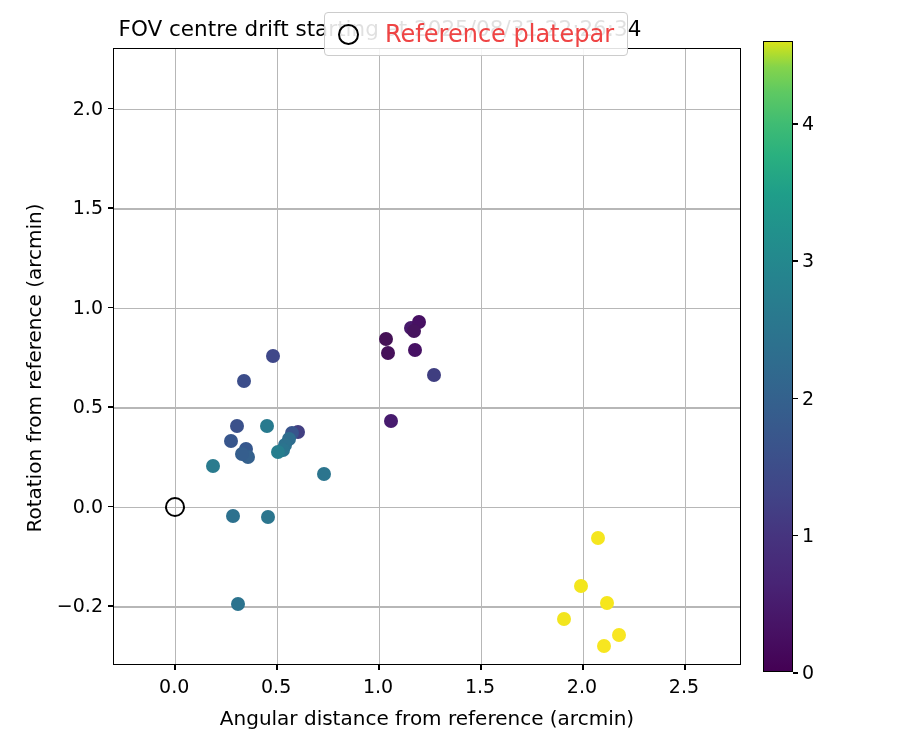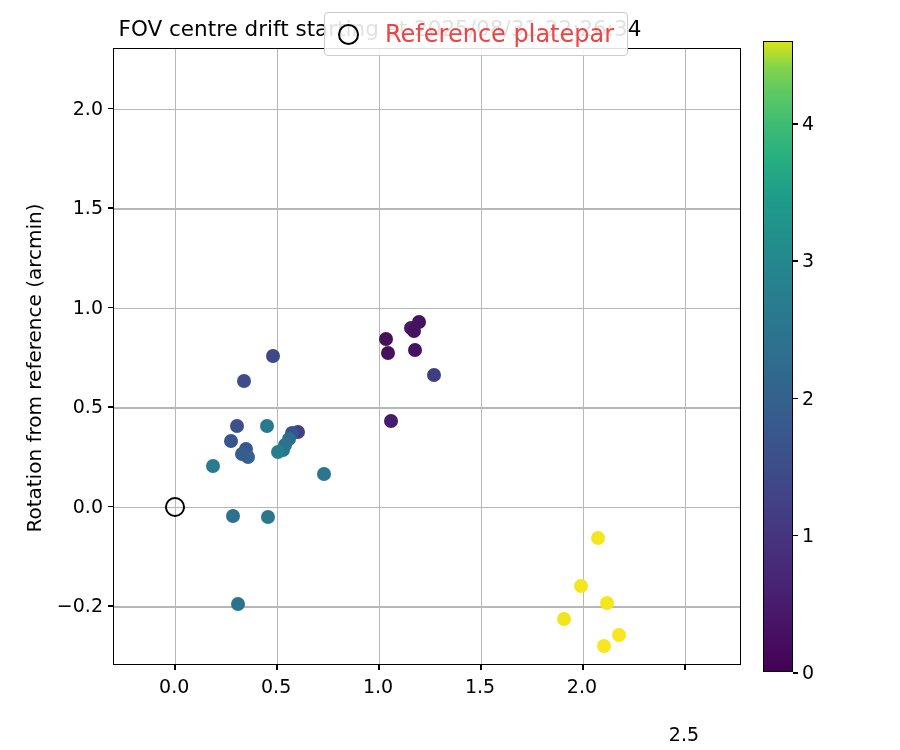--- a/index.html
+++ b/index.html
@@ -223,36 +223,37 @@
       <div class="pt" title="2.105, -0.7" style="left: 490.37px; top: 597.097px; background: rgb(247, 230, 32);"></div>
       <div class="pt" title="2.175, -0.645" style="left: 504.643px; top: 586.15px; background: rgb(248, 230, 33);"></div>
       <div id="ref-marker" style="left: 61.1688px; top: 457.774px;"></div>
     </div>
 
   <div id="legend">
     <span id="legend-marker"></span>
     <span id="legend-label">Reference platepar</span>
   </div>
 
+  <div id="xlabel">Angular distance from reference (arcmin)</div>
   <div id="ylabel">Rotation from reference (arcmin)</div>
 
   <div id="colorbar"></div>
 
 <div class="tick-mark x" style="left: 174.169px; top: 665px;"></div>
     <div class="xtick-label" style="left: 174.169px; top: 675px;">0.0</div>
     <div class="tick-mark x" style="left: 276.117px; top: 665px;"></div>
     <div class="xtick-label" style="left: 276.117px; top: 675px;">0.5</div>
     <div class="tick-mark x" style="left: 378.065px; top: 665px;"></div>
     <div class="xtick-label" style="left: 378.065px; top: 675px;">1.0</div>
     <div class="tick-mark x" style="left: 480.013px; top: 665px;"></div>
     <div class="xtick-label" style="left: 480.013px; top: 675px;">1.5</div>
     <div class="tick-mark x" style="left: 581.961px; top: 665px;"></div>
     <div class="xtick-label" style="left: 581.961px; top: 675px;">2.0</div>
     <div class="tick-mark x" style="left: 683.909px; top: 665px;"></div>
-    <div class="xtick-label" style="left: 683.909px; top: 675px; margin-top: 48px;">2.5</div>
+    <div class="xtick-label" style="left: 683.909px; top: 675px;">2.5</div>
     <div class="tick-mark y" style="left: 108px; top: 605.29px;"></div>
     <div class="ytick-label" style="right: 797px; top: 605.29px;">−0.2</div>
     <div class="tick-mark y" style="left: 108px; top: 505.774px;"></div>
     <div class="ytick-label" style="right: 797px; top: 505.774px;">0.0</div>
     <div class="tick-mark y" style="left: 108px; top: 406.258px;"></div>
     <div class="ytick-label" style="right: 797px; top: 406.258px;">0.5</div>
     <div class="tick-mark y" style="left: 108px; top: 306.742px;"></div>
     <div class="ytick-label" style="right: 797px; top: 306.742px;">1.0</div>
     <div class="tick-mark y" style="left: 108px; top: 207.226px;"></div>
     <div class="ytick-label" style="right: 797px; top: 207.226px;">1.5</div>

